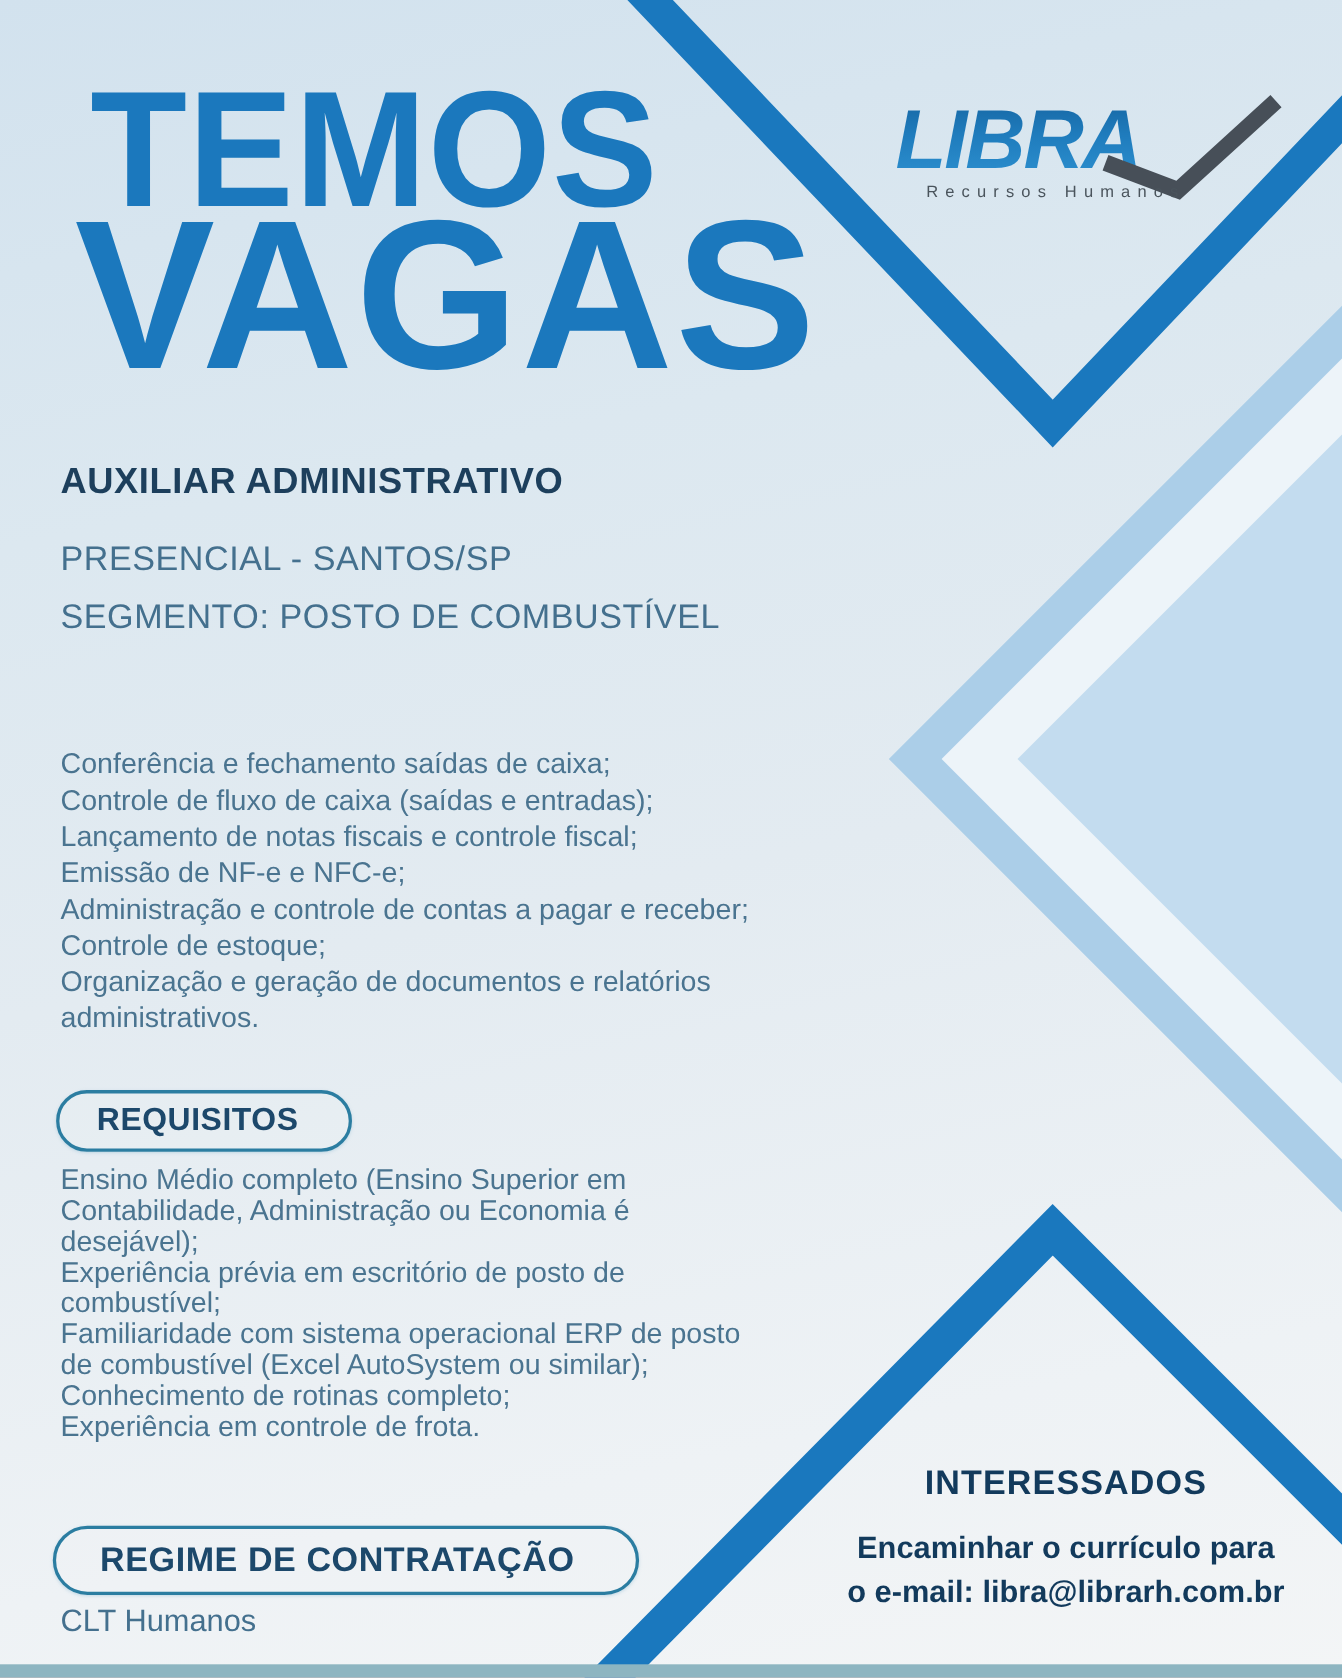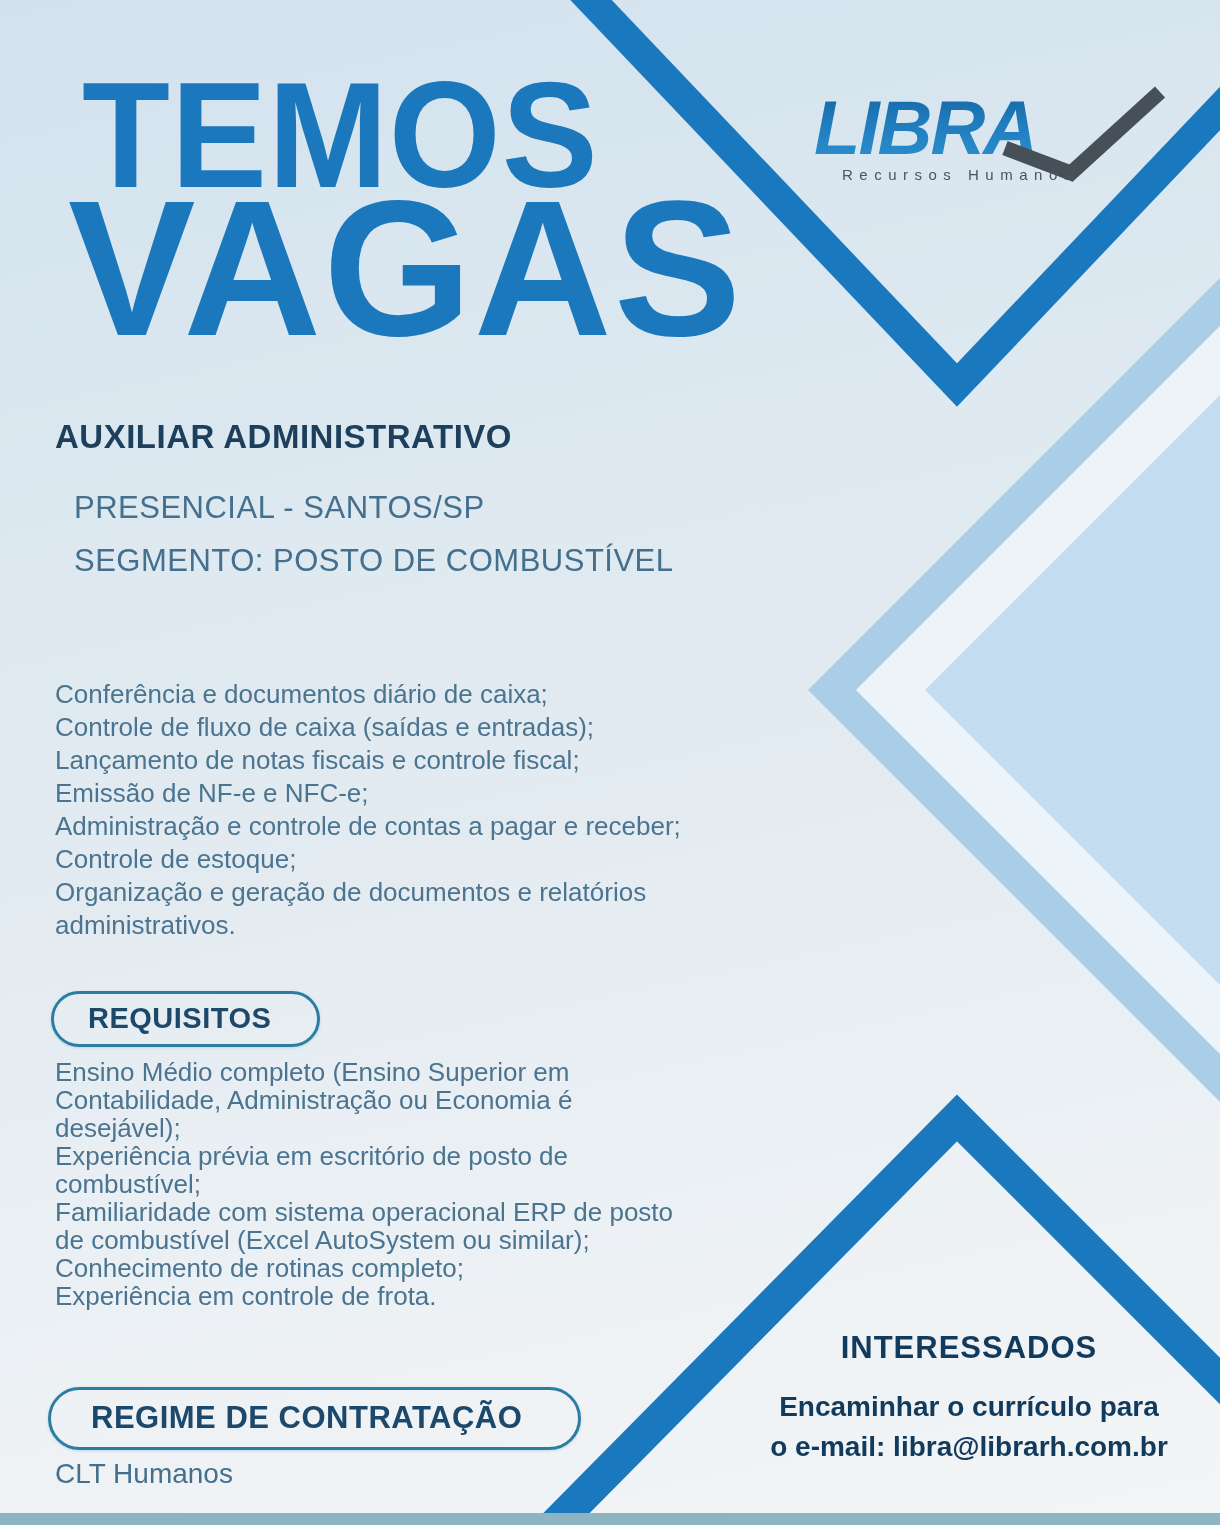--- a/index.html
+++ b/index.html
@@ -39,21 +39,21 @@
     position:absolute;left:28px;top:82px;
     font-size:15px;color:#4a545c;letter-spacing:6.5px;white-space:nowrap;
   }
   .logo svg{position:absolute;left:0;top:0;overflow:visible;}
 
   
   .job-title{
     position:absolute;left:55px;top:418px;
     font-size:33px;font-weight:800;color:#1d3f5c;letter-spacing:0.5px;
   }
-  .job-sub{position:absolute;left:55px;font-size:31px;font-weight:400;color:#44708e;letter-spacing:0.5px;margin-left:19px;}
+  .job-sub{position:absolute;left:55px;font-size:31px;font-weight:400;color:#44708e;letter-spacing:0.5px;}
   .job-mode{top:490px;}
   .job-seg{top:543px;}
 
   
   .pill{
     position:absolute;
     border:3px solid #2b7da1;border-radius:999px;
     color:#1c486b;font-weight:800;
     display:inline-block;white-space:nowrap;
     box-shadow:0 1px 3px rgba(110,170,200,0.35);
@@ -104,21 +104,21 @@
       <polyline points="1005,148 1071,173 1160,92" fill="none" stroke="#474f58" stroke-width="15" stroke-miterlimit="8"></polyline>
     </svg>
     <span class="tagline">Recursos Humanos</span>
   </div>
 
   <div class="job-title">AUXILIAR ADMINISTRATIVO</div>
   <div class="job-sub job-mode">PRESENCIAL - SANTOS/SP</div>
   <div class="job-sub job-seg">SEGMENTO: POSTO DE COMBUSTÍVEL</div>
 
   <div class="body-list list-desc">
-      <div>Conferência e documentos diário de caixa;</div>
+      <div>Conferência e fechamento saídas de caixa;</div>
       <div>Controle de fluxo de caixa (saídas e entradas);</div>
       <div>Lançamento de notas fiscais e controle fiscal;</div>
       <div>Emissão de NF-e e NFC-e;</div>
       <div>Administração e controle de contas a pagar e receber;</div>
       <div>Controle de estoque;</div>
       <div>Organização e geração de documentos e relatórios administrativos.</div>
     </div>
 
   <div class="pill pill-req">REQUISITOS</div>
   <div class="body-list list-req">

